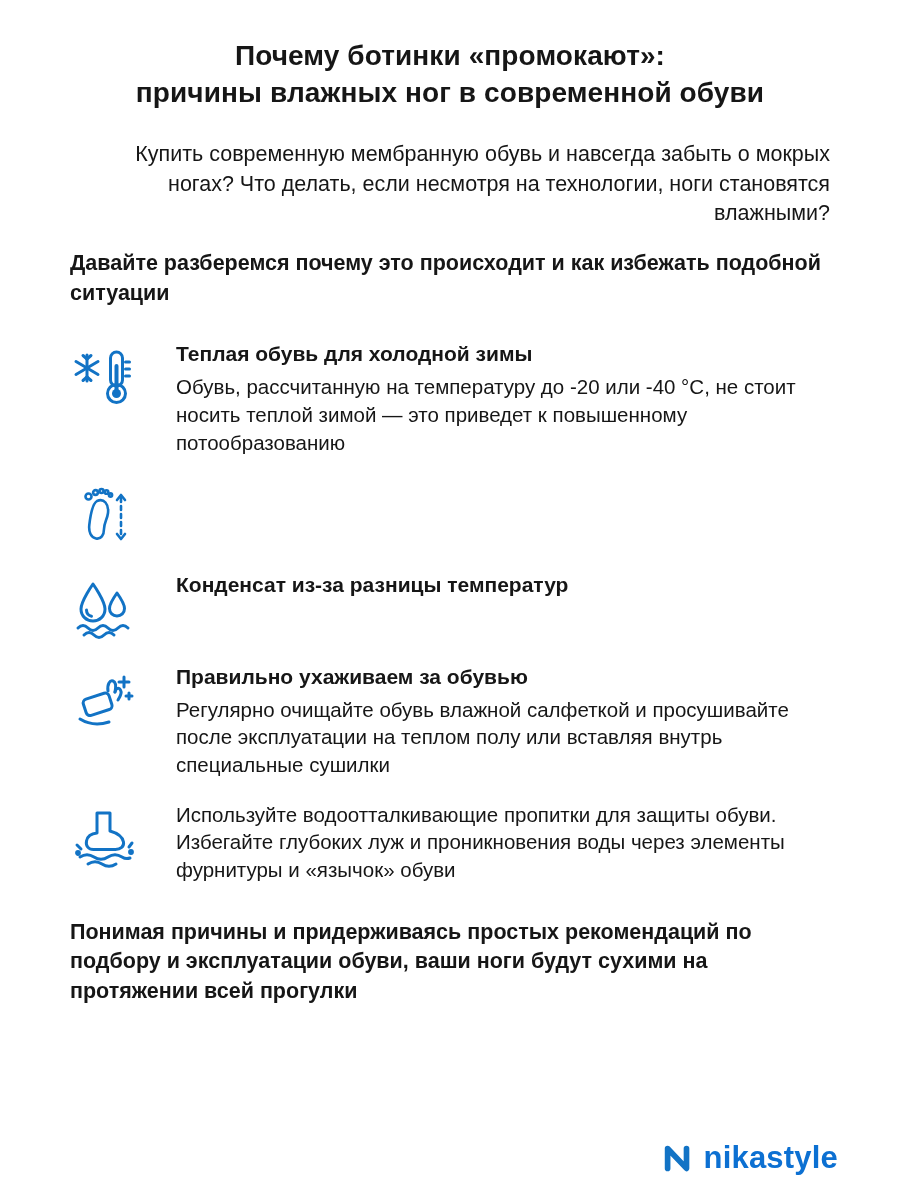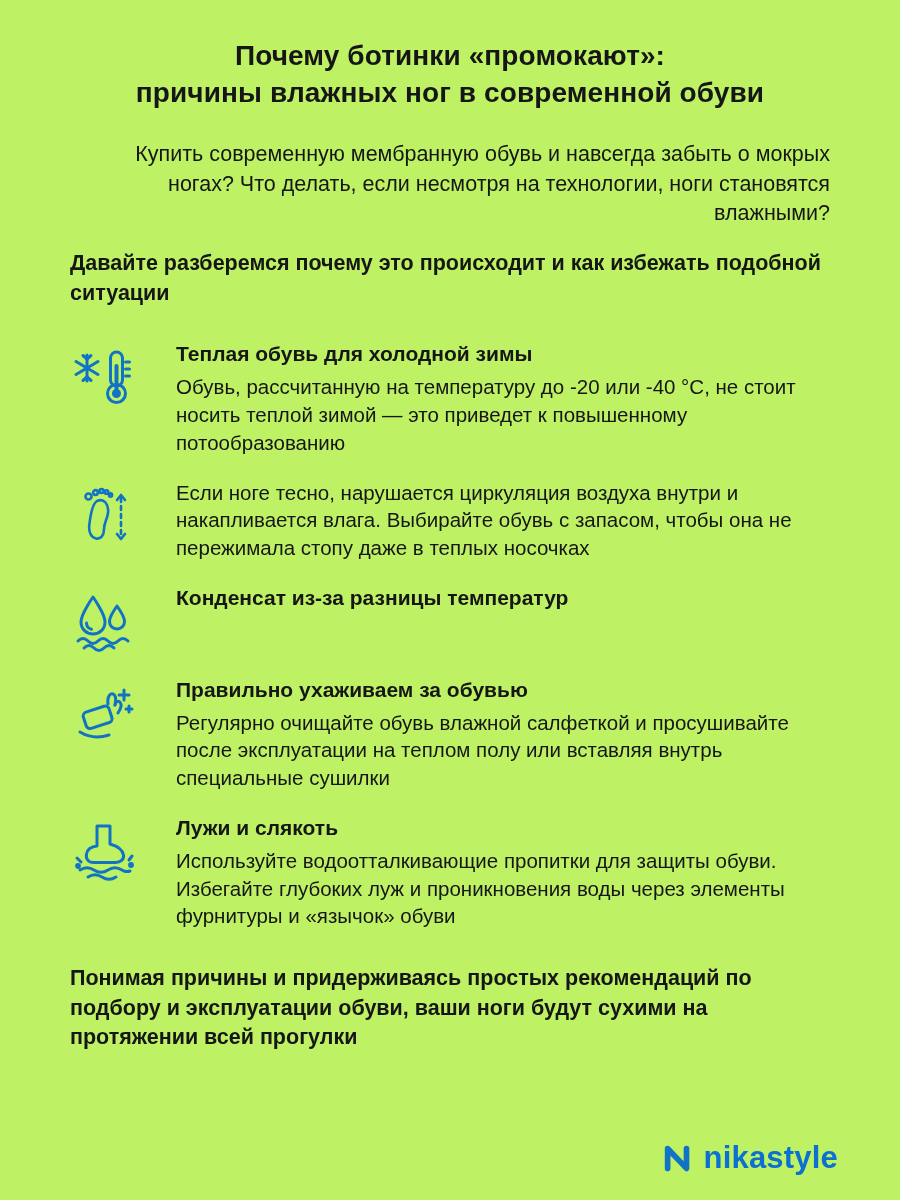--- a/index.html
+++ b/index.html
@@ -8,21 +8,21 @@
     font-family:"Liberation Sans", sans-serif;
     color:#161616;
     -webkit-font-smoothing:antialiased;
   }
   .page{
     width:900px;
     height:1200px;
     margin:0 auto;
     box-sizing:border-box;
     padding:38px 70px 0 70px;
-    background:#bef264;
+    background:#ffffff;
     position:relative;
     overflow:hidden;
   }
   .title{
     font-size:28px;
     font-weight:bold;
     line-height:1.32;
     text-align:center;
     margin:0 0 28px 0;
     letter-spacing:0.1px;
@@ -141,21 +141,20 @@
             <circle cx="29.5" cy="6" r="2"></circle>
             <circle cx="34.5" cy="7" r="1.8"></circle>
             <circle cx="38.5" cy="10" r="1.6"></circle>
             <line x1="49" y1="13" x2="49" y2="51" stroke-dasharray="4 4"></line>
             <polyline points="45,15 49,10 53,15"></polyline>
             <polyline points="45,49 49,54 53,49"></polyline>
           </g>
         </svg>
       </div>
       <div class="content">
-        <p>Если ноге тесно, нарушается циркуляция воздуха внутри и накапливается влага. Выбирайте обувь с запасом, чтобы она не пережимала стопу даже в теплых носочках</p>
       </div>
     </section>
 
     <section class="item">
       <div class="icon">
         <svg viewBox="0 0 64 64" aria-hidden="true">
           <g fill="none" stroke="#1273c5" stroke-width="3" stroke-linecap="round" stroke-linejoin="round">
             <path d="M21,7 C21,7 9,24 9,32 C9,39 14.4,44 21,44 C27.6,44 33,39 33,32 C33,24 21,7 21,7 Z"></path>
             <path d="M14.5,33 a6.5,6.5 0 0 0 5,6.2"></path>
             <path d="M45,16 C45,16 37.5,26.5 37.5,31.5 C37.5,36 40.8,39 45,39 C49.2,39 52.5,36 52.5,31.5 C52.5,26.5 45,16 45,16 Z"></path>
@@ -198,21 +197,20 @@
             <path d="M8,50 q7,-4.5 14,0 q7,4.5 14,0 q7,-4.5 14,0 q4,2.6 8,1"></path>
             <path d="M16,57 q7,-4.5 14,0 q7,4.5 14,0"></path>
             <line x1="9" y1="42" x2="5" y2="38"></line>
             <line x1="57" y1="40" x2="60" y2="36"></line>
             <circle cx="6" cy="46" r="1.4"></circle>
             <circle cx="59" cy="45" r="1.4"></circle>
           </g>
         </svg>
       </div>
       <div class="content">
-        <h2>Лужи и слякоть</h2>
         <p>Используйте водоотталкивающие пропитки для защиты обуви. Избегайте глубоких луж и проникновения воды через элементы фурнитуры и «язычок» обуви</p>
       </div>
     </section>
 
   </div>
 
   <p class="conclusion">Понимая причины и придерживаясь простых рекомендаций по подбору и эксплуатации обуви, ваши ноги будут сухими на протяжении всей прогулки</p>
 
   <div class="footer">
     <svg viewBox="0 0 36 36" aria-hidden="true">

